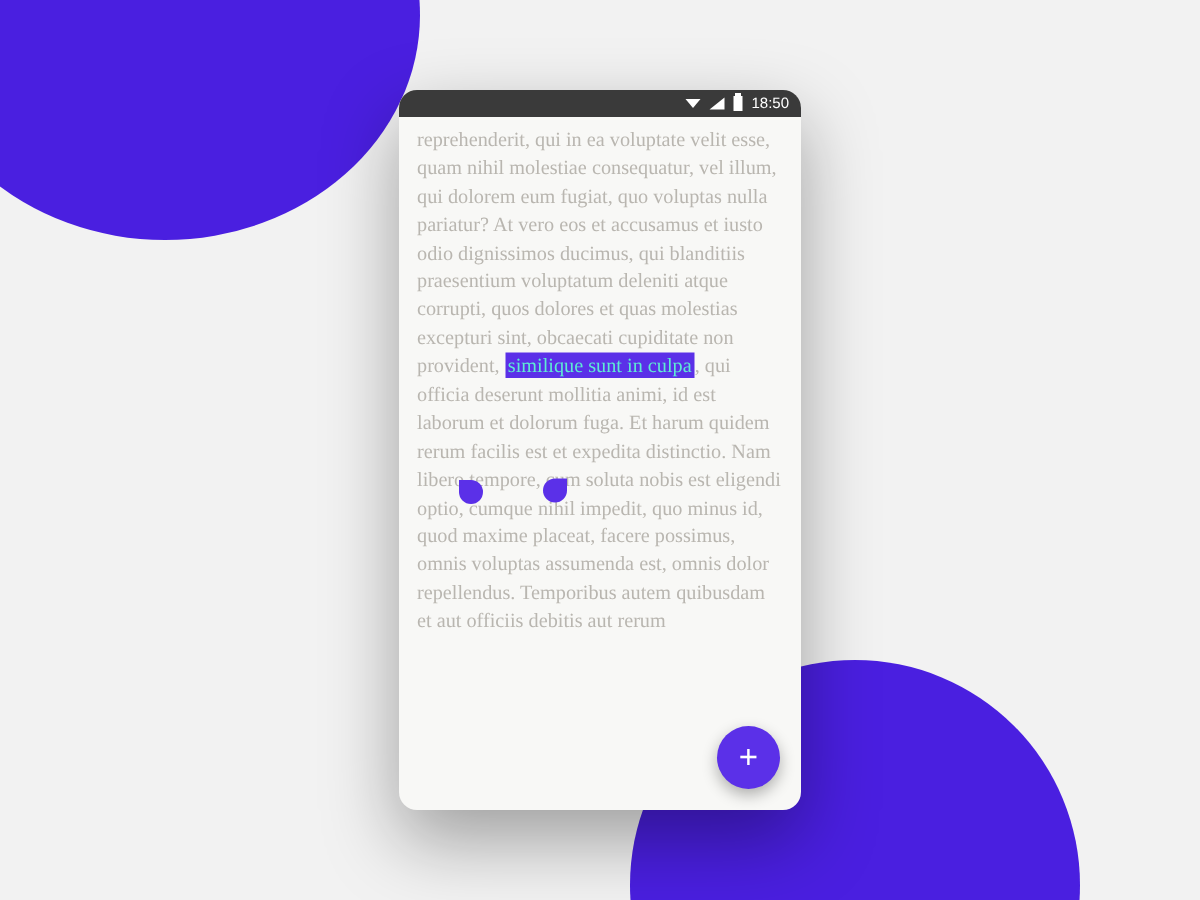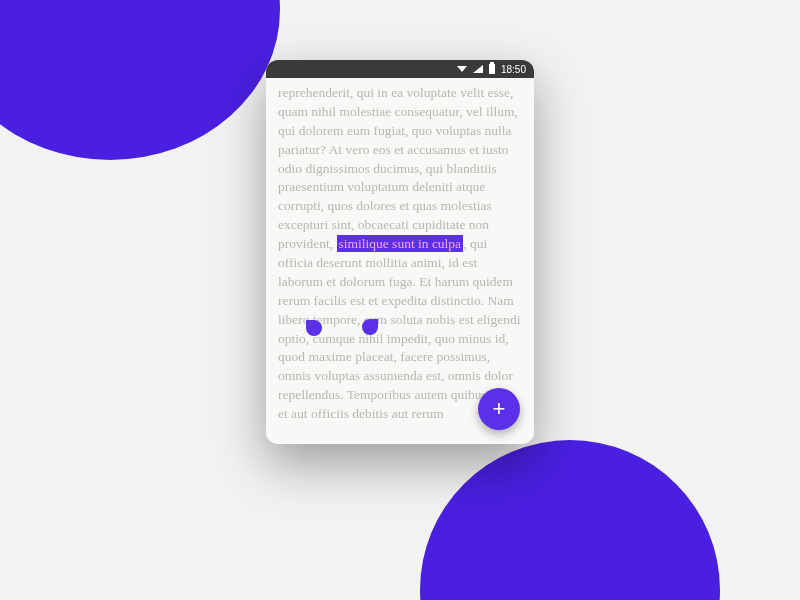--- a/index.html
+++ b/index.html
@@ -27,21 +27,21 @@
     width: 300px;
     height: 300px;
     background: #4a1fe0;
     border-radius: 50%;
   }
   .phone-frame {
     position: absolute;
     left: 266px;
     top: 60px;
     width: 268px;
-    height: 384px;
+    height: 480px;
     background: #f8f8f6;
     border-radius: 12px;
     box-shadow: 0 20px 50px rgba(0,0,0,0.35);
     overflow: hidden;
     display: flex;
     flex-direction: column;
   }
   .status-bar {
     height: 18px;
     background: #3a3a3a;
@@ -82,21 +82,21 @@
     flex: 1;
     padding: 6px 12px 12px 12px;
     font-size: 13.5px;
     line-height: 1.4;
     color: #b9b6b0;
     overflow: hidden;
     position: relative;
   }
   .highlight {
     background: #5b30e8;
-    color: #f9a8d4;
+    color: #5eead4;
     padding: 1px 2px;
   }
   .sel-handle {
     position: absolute;
     width: 16px;
     height: 16px;
     background: #5b30e8;
     border-radius: 50%;
   }
   .sel-handle.end {

